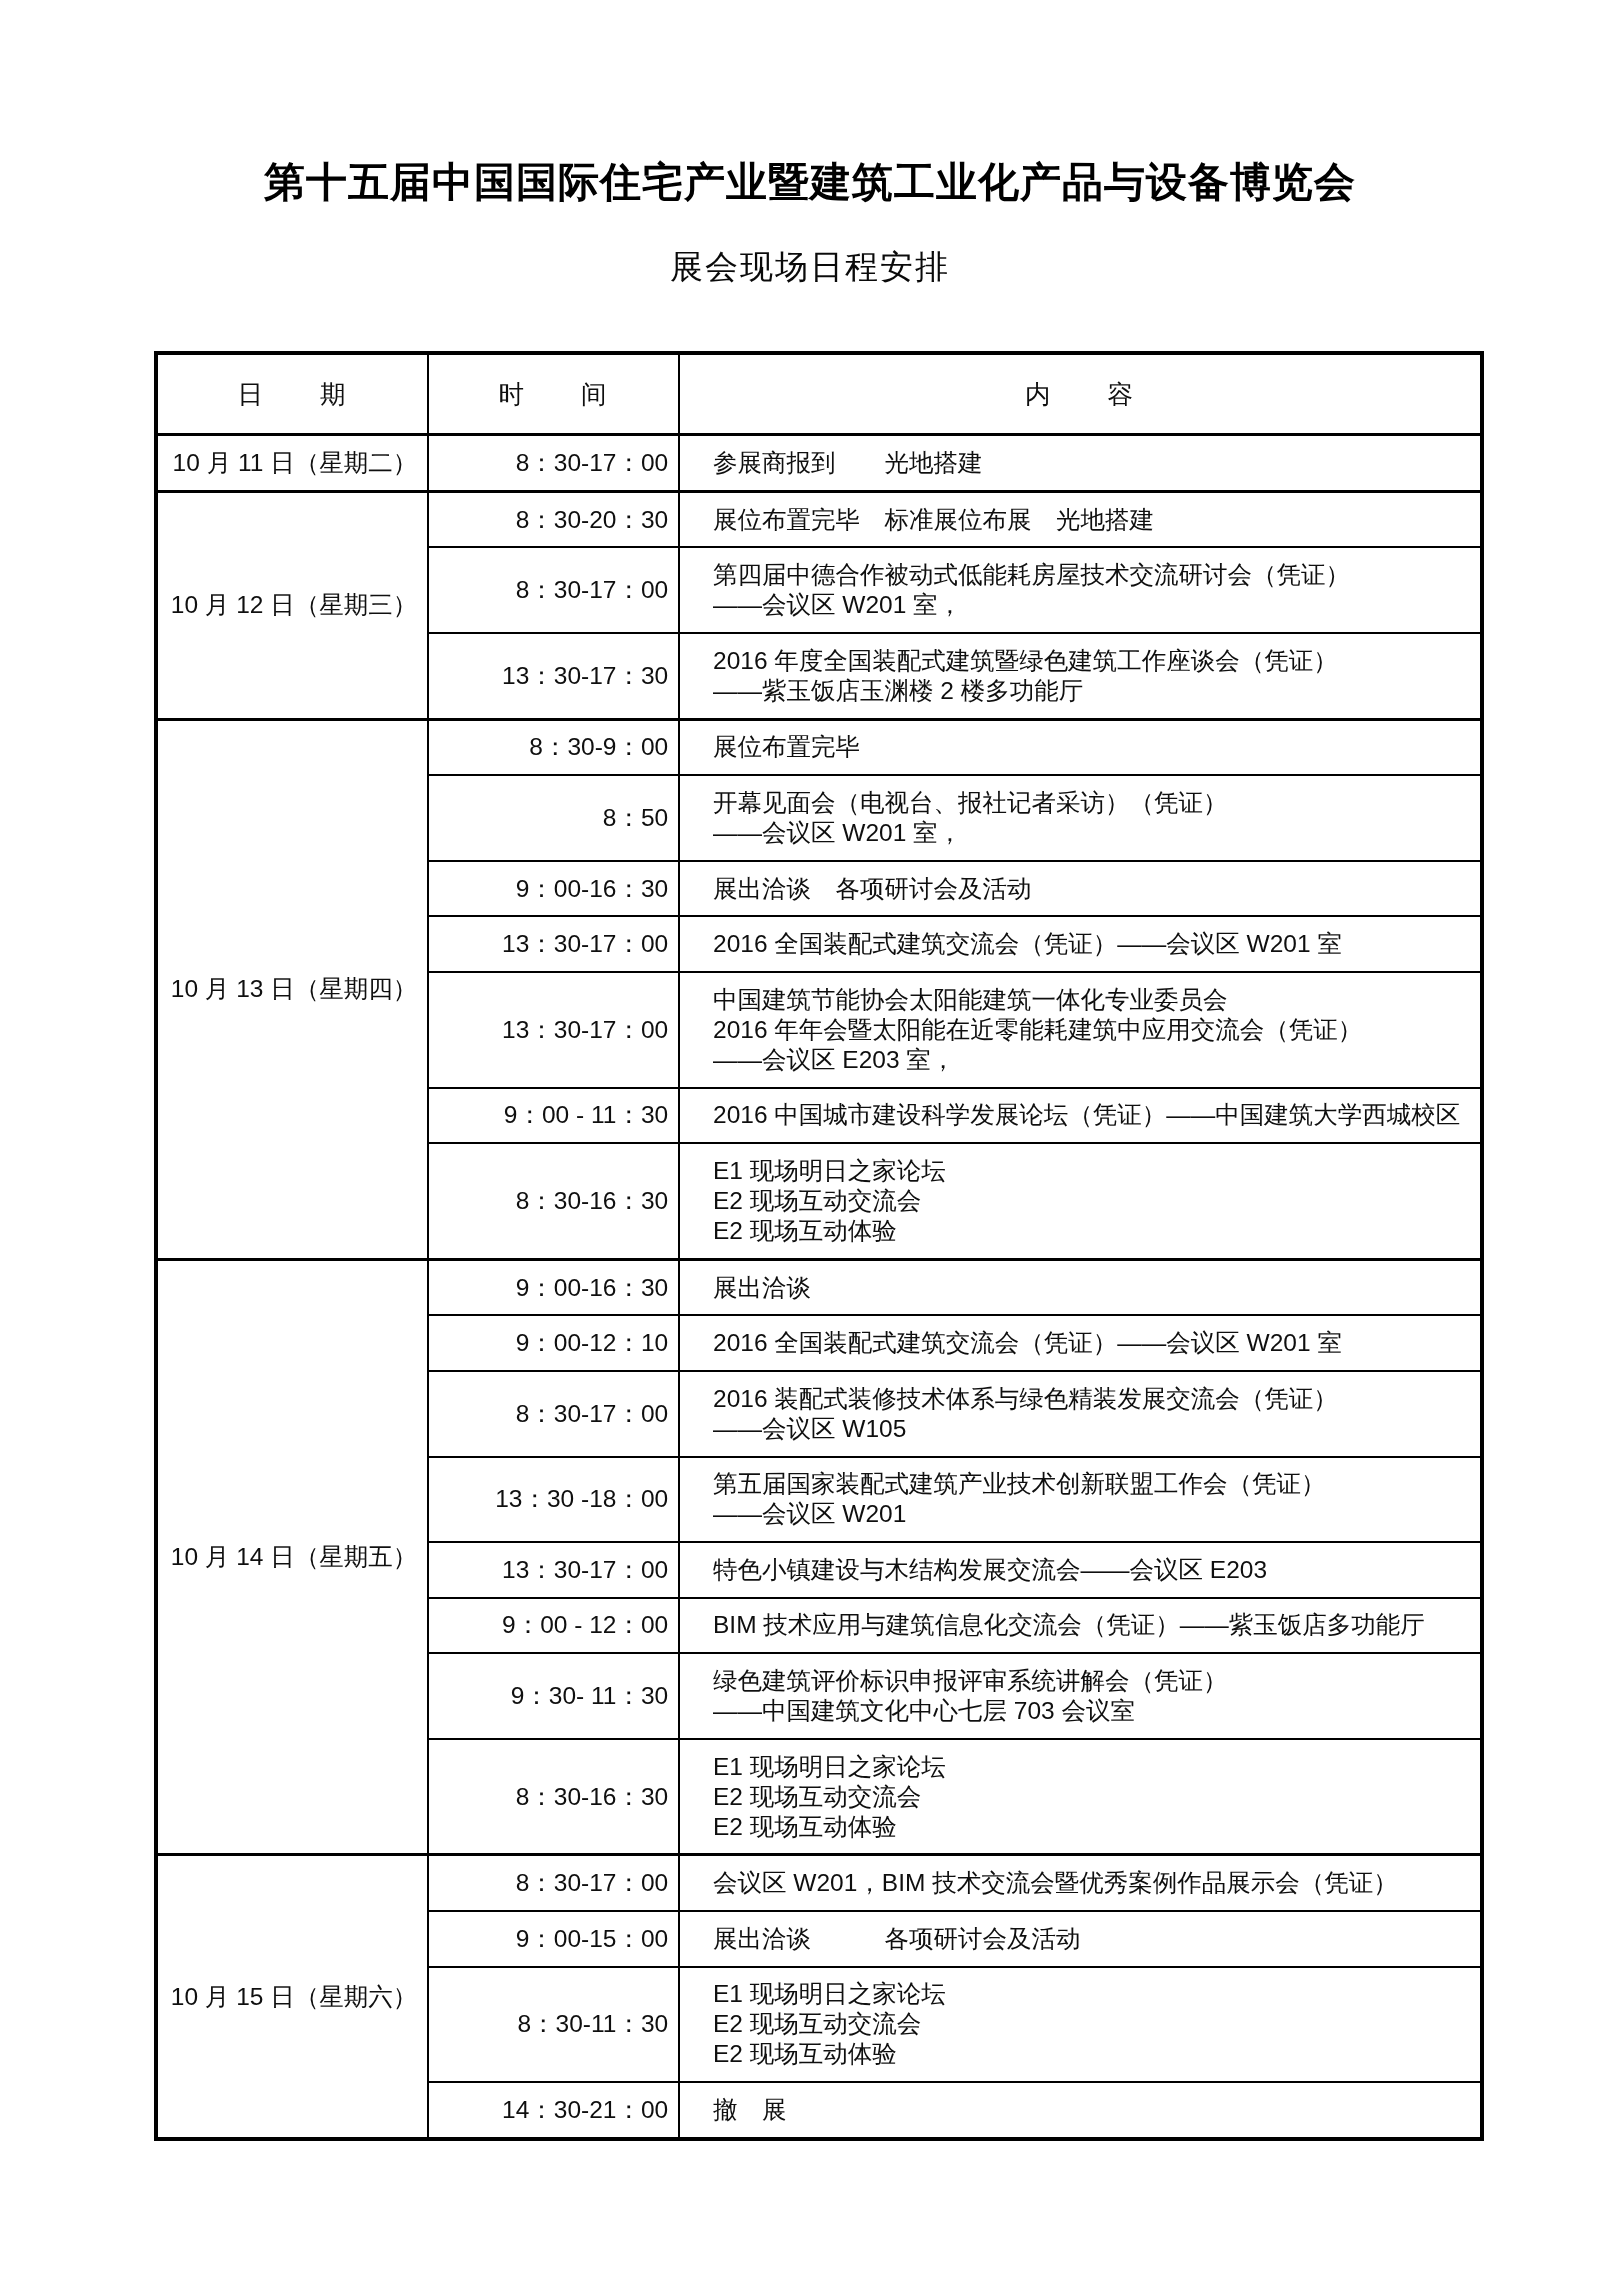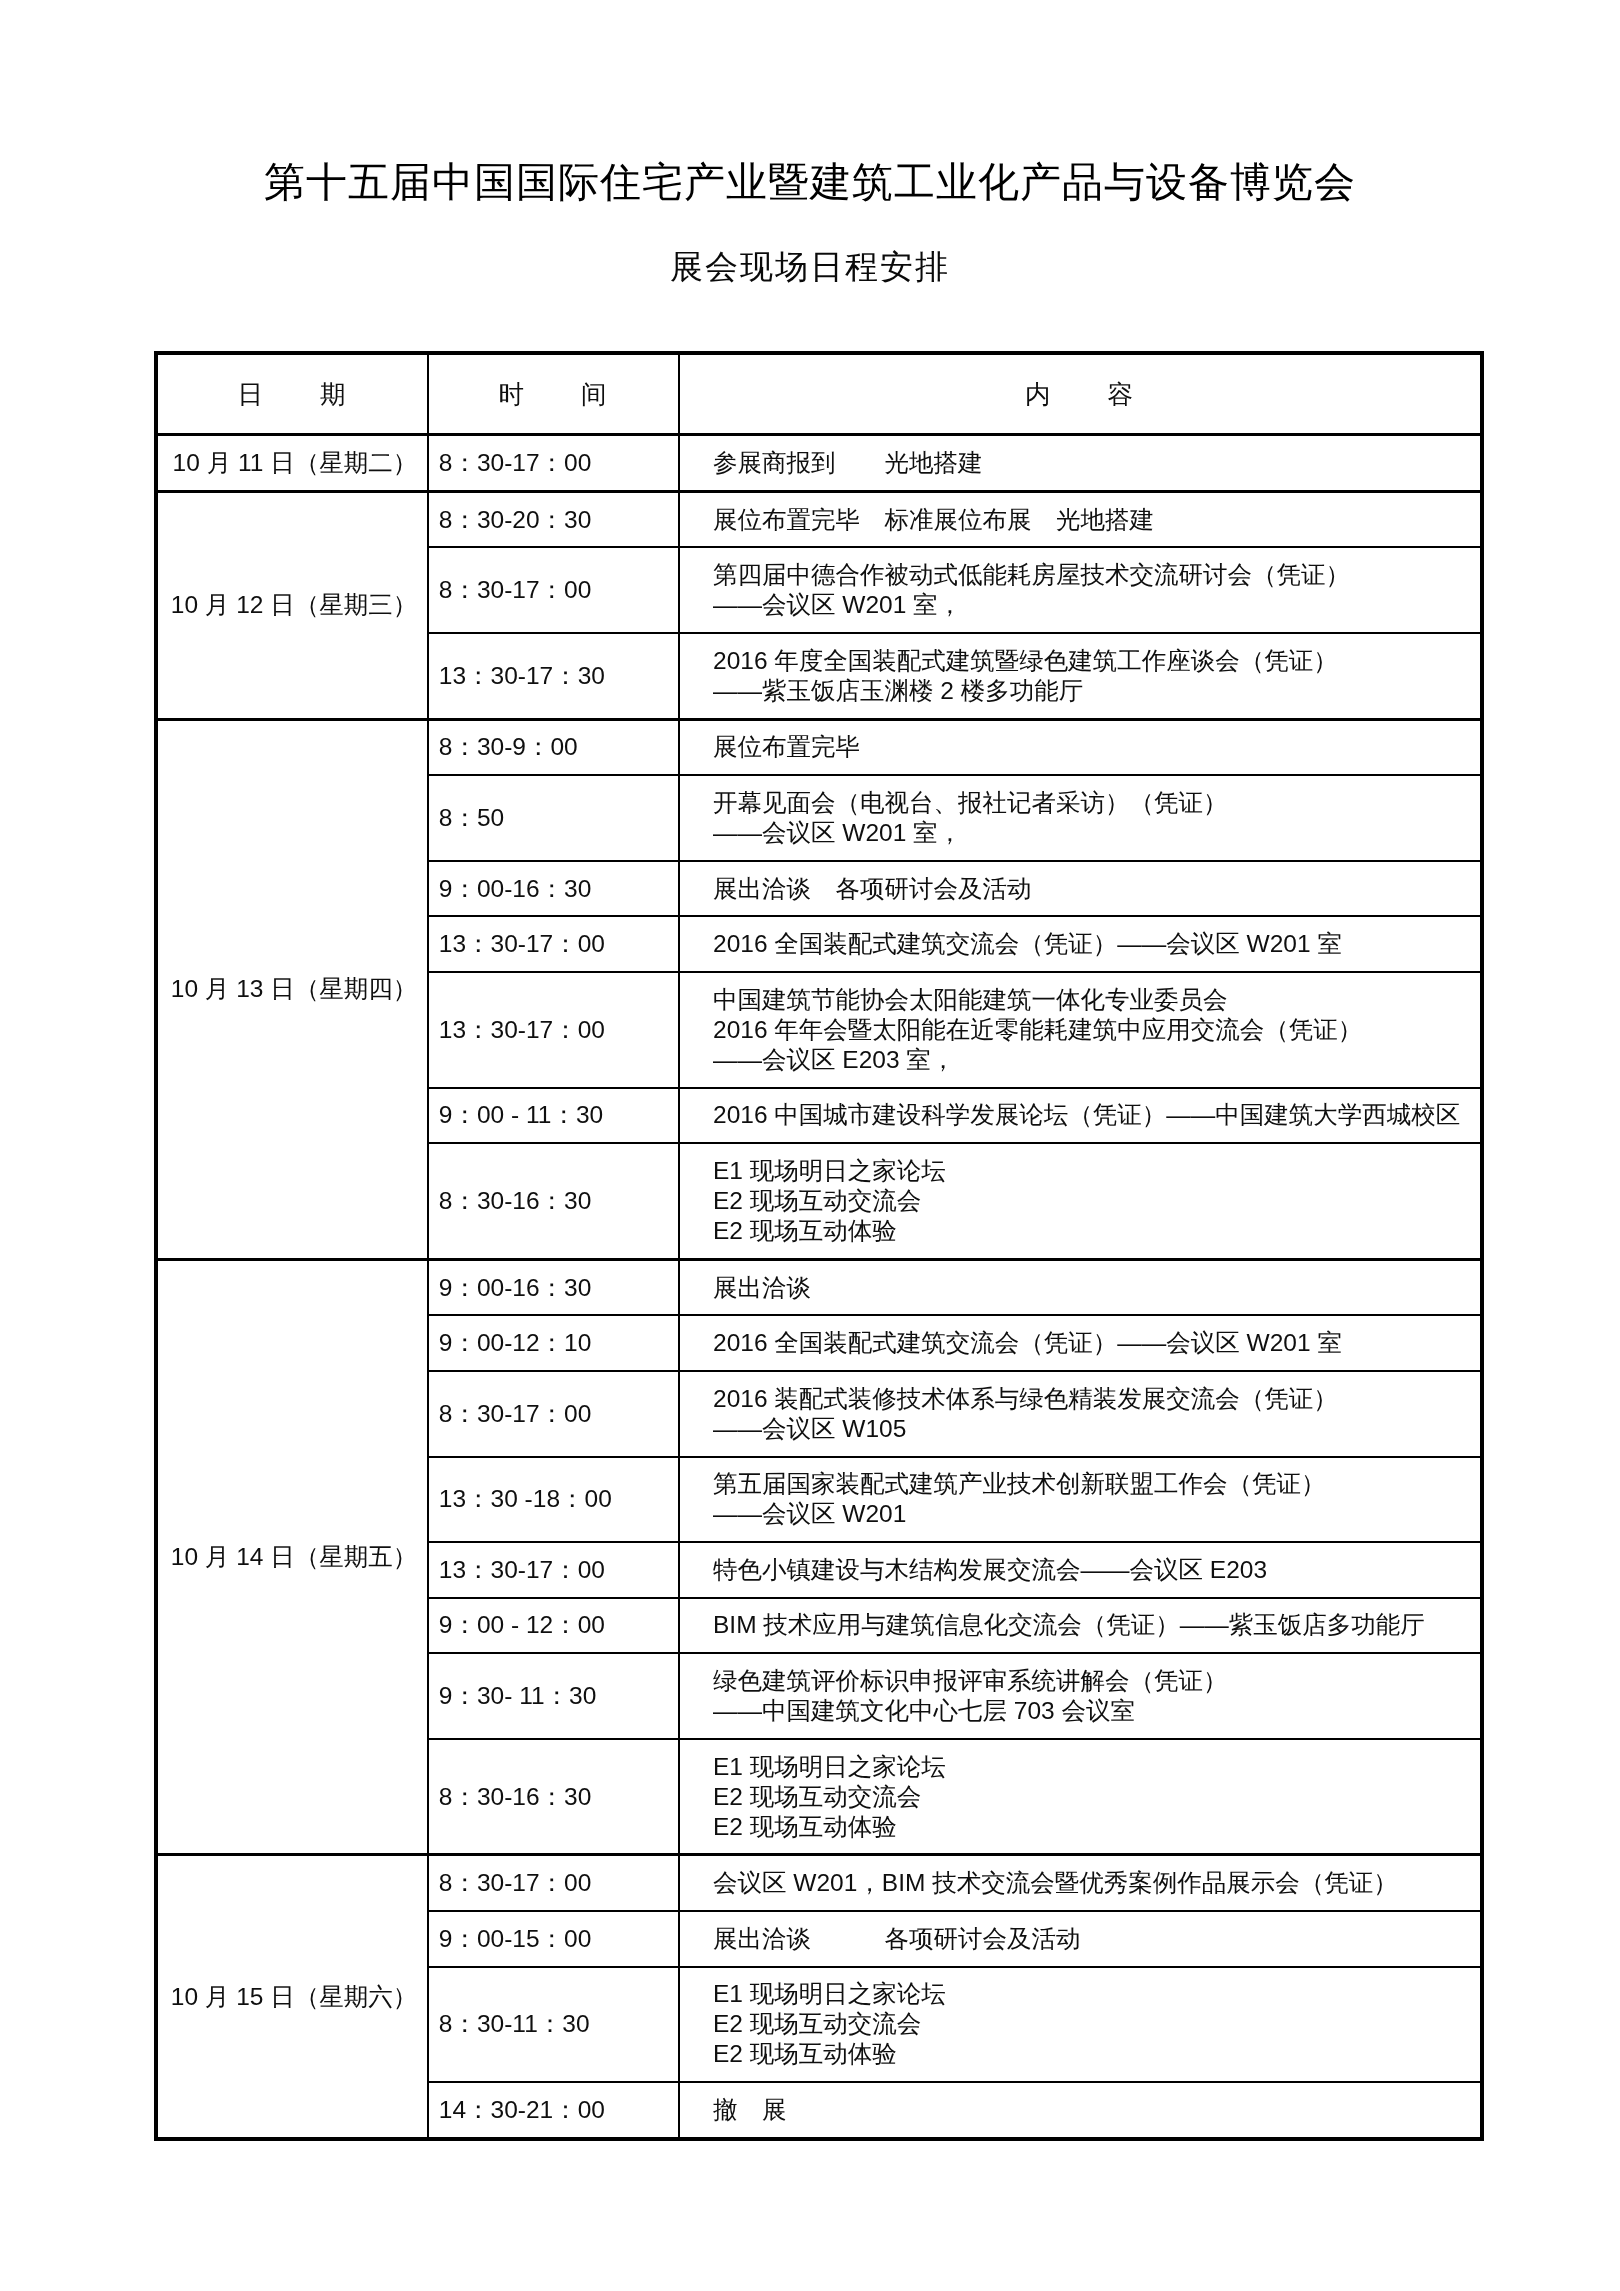--- a/index.html
+++ b/index.html
@@ -10,21 +10,21 @@
   body {
     width: 1620px;
     height: 2292px;
     position: relative;
     color: #111;
   }
   .doc-title {
     margin: 155px 0 0 0;
     text-align: center;
     font-family: "Liberation Sans", sans-serif;
-    font-weight: 400;
+    font-weight: 700;
     font-size: 41px;
     letter-spacing: 1px;
     color: #000;
   }
   .doc-subtitle {
     margin: 35px 0 0 0;
     text-align: center;
     font-family: Liberation Mono, monospace;
     font-weight: 500;
     font-size: 33px;
@@ -59,21 +59,21 @@
     letter-spacing: 2px;
   }
   tr.sec-start > td { border-top-width: 3.9px; }
   td.date-cell {
     text-align: right;
     font-size: 24.5px;
     line-height: 30px;
     white-space: nowrap;
   }
   td.time-cell {
-    text-align: left;
+    text-align: right;
     font-size: 24.5px;
     line-height: 30px;
     white-space: nowrap;
   }
   td.content-cell {
     text-align: left;
     font-size: 24.5px;
     padding-left: 33px;
     padding-right: 13.7px;
   }

